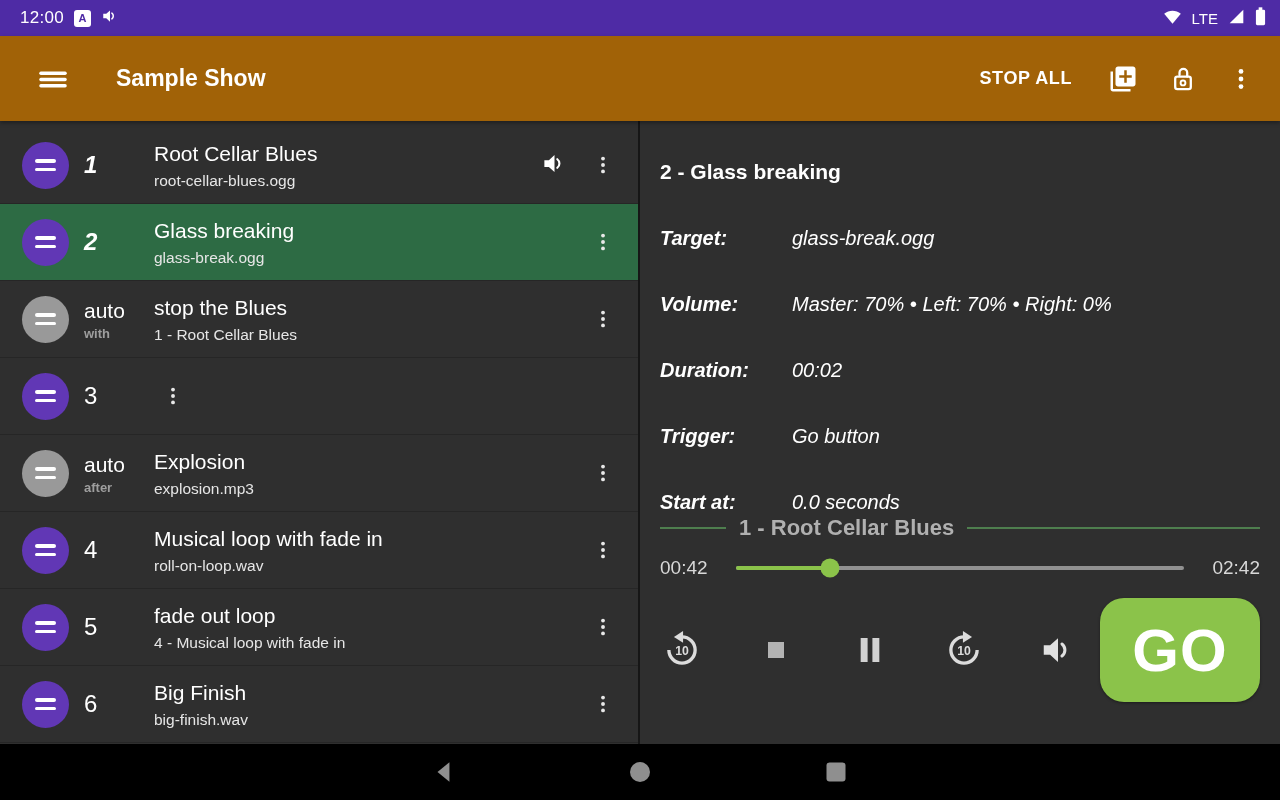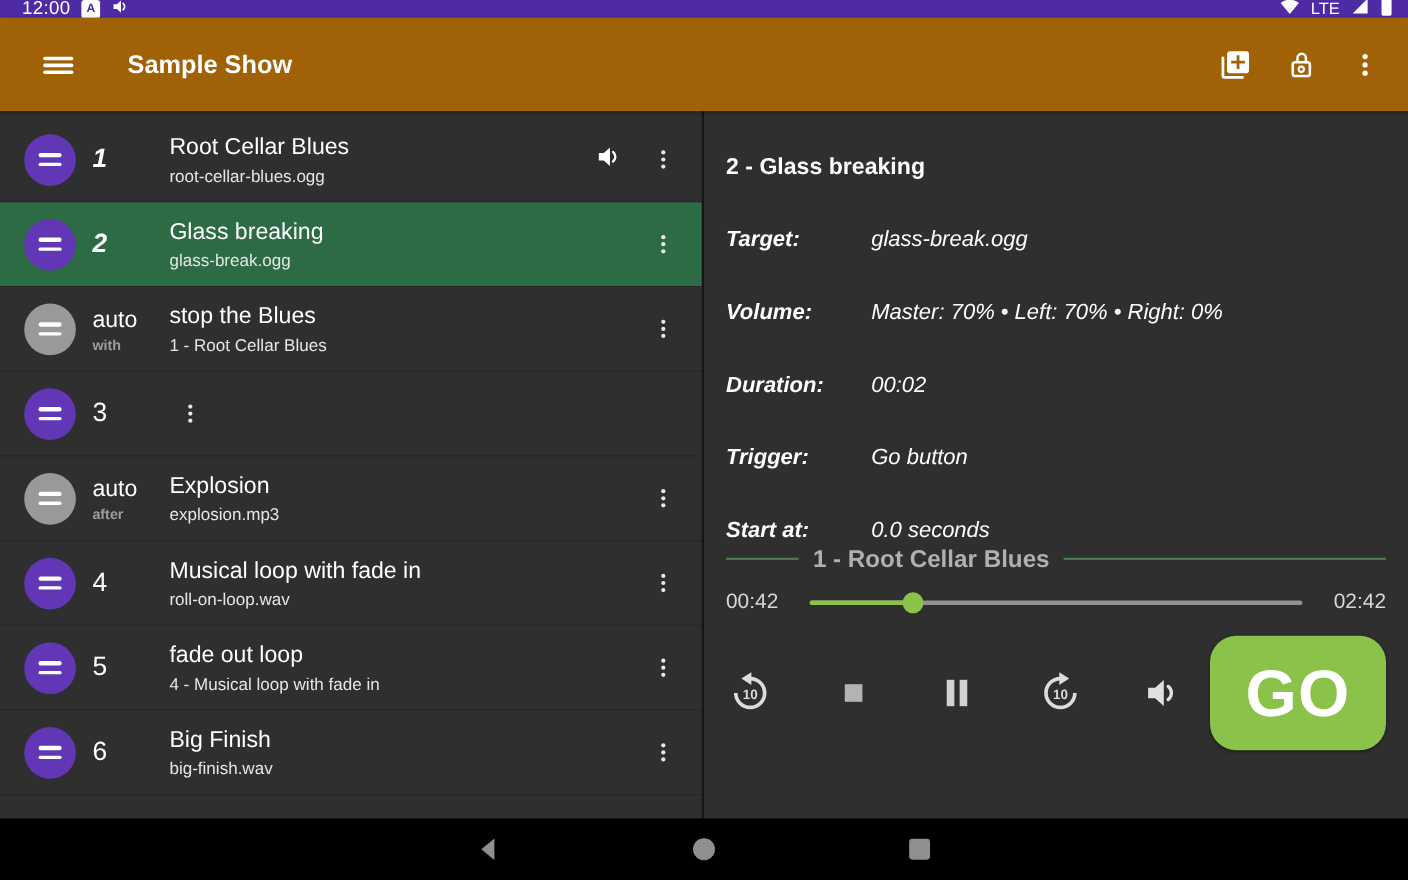--- a/index.html
+++ b/index.html
@@ -1,21 +1,21 @@
 <!DOCTYPE html>
 <html><head>
 <meta charset="utf-8">
 <style>
   * { margin:0; padding:0; box-sizing:border-box; }
   html,body { background:#000; }
   body { font-family:"Liberation Sans","DejaVu Sans",sans-serif; }
   .screen { position:relative; width:1280px; height:800px; background:#2f2f2f; overflow:hidden; display:flex; flex-direction:column; }
 
   
-  .status-bar { height:16px; background:#4e2ba5; display:flex; align-items:center; justify-content:space-between; padding:0 14px 0 20px; color:#fff; flex:0 0 auto; }
+  .status-bar { height:36px; background:#4e2ba5; display:flex; align-items:center; justify-content:space-between; padding:0 14px 0 20px; color:#fff; flex:0 0 auto; }
   .sb-left, .sb-right { display:flex; align-items:center; gap:10px; }
   .sb-time { font-size:17px; letter-spacing:.3px; }
   .sb-badge { width:17px; height:17px; background:#fff; border-radius:3px; color:#4e2ba5; font-size:11px; font-weight:700; display:flex; align-items:center; justify-content:center; flex-direction:column; line-height:10px; }
   .sb-net { font-size:15px; font-weight:400; }
 
   
   .app-bar { height:85px; background:#a16207; display:flex; align-items:center; padding:0 18px 0 28px; color:#fff; flex:0 0 auto; box-shadow:0 2px 4px rgba(0,0,0,.35); z-index:5; }
   .app-title { font-size:23px; font-weight:700; margin-left:38px; }
   .app-actions { margin-left:auto; display:flex; align-items:center; gap:14px; }
   .stop-all { background:none; border:none; color:#fff; font-family:inherit; font-size:18px; font-weight:600; letter-spacing:.6px; padding:10px 14px; cursor:pointer; }
@@ -114,20 +114,21 @@
       <svg width="34" height="30" viewBox="0 0 24 24">
           <g fill="#fff">
             <rect x="1" y="6" width="22" height="2.7" rx="1.3"></rect>
             <rect x="1" y="11" width="22" height="2.7" rx="1.3"></rect>
             <rect x="1" y="16" width="22" height="2.7" rx="1.3"></rect>
           </g>
         </svg>
     </button>
     <span class="app-title">Sample Show</span>
     <div class="app-actions">
+      <button class="stop-all">STOP ALL</button>
       <button class="icon-btn">
         <svg width="30" height="30" viewBox="0 0 24 24">
             <path fill="#fff" d="M4 6H2v14c0 1.1.9 2 2 2h14v-2H4V6zm16-4H8c-1.1 0-2 .9-2 2v12c0 1.1.9 2 2 2h12c1.1 0 2-.9 2-2V4c0-1.1-.9-2-2-2zm-1 9h-4v4h-2v-4h-4V9h4V5h2v4h4v2z"></path>
           </svg>
       </button>
       <button class="icon-btn">
         <svg width="30" height="30" viewBox="0 0 25 25">
             <g stroke="#fff" fill="none" stroke-width="1.9">
               <rect x="6" y="10.5" width="13" height="10.5" rx="1.8"></rect>
               <circle cx="12.5" cy="15.8" r="2" stroke-width="1.6"></circle>

